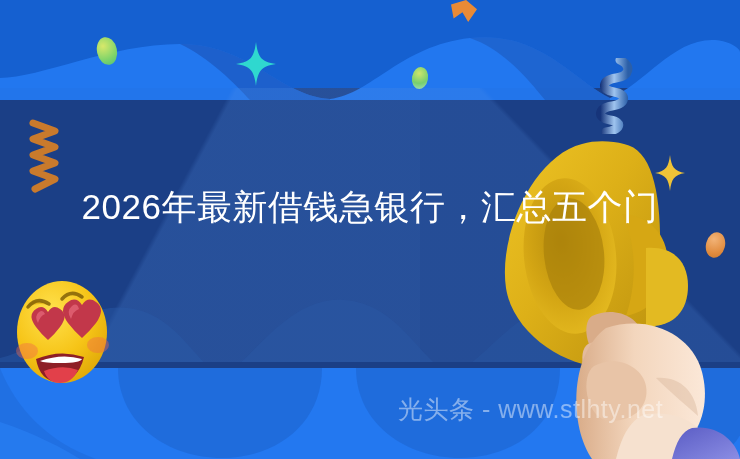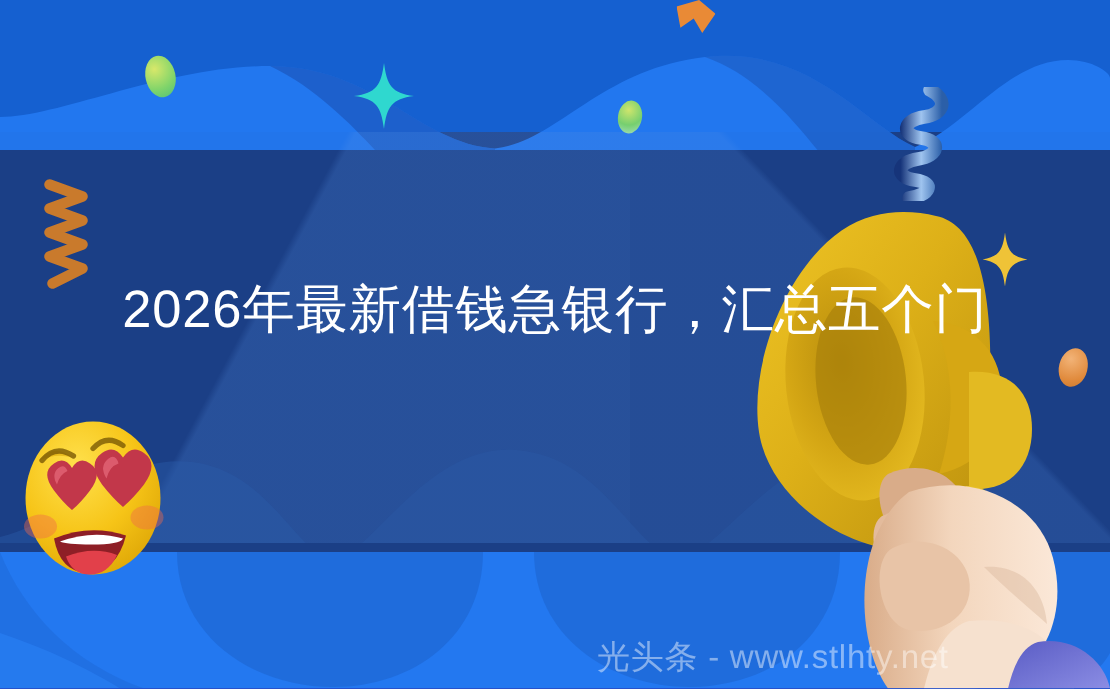--- a/index.html
+++ b/index.html
@@ -3,21 +3,21 @@
 <meta charset="utf-8">
 <style>
   * { margin:0; padding:0; box-sizing:border-box; }
   html,body { width:740px; height:459px; overflow:hidden; background:#1560d0; }
   body { font-family:"Liberation Sans","DejaVu Sans",sans-serif; }
 
   #banner {
     position:relative;
     width:740px; height:459px;
     overflow:hidden;
-    background:#6d28d9;
+    background:#a16207;
   }
 
   
   .band { position:absolute; left:0; width:740px; }
   #band-top    { top:0;   height:88px;  background:#1560d0; }
   #band-middle { top:88px; height:280px; background:#1b3f86; }
   #band-bottom { top:368px; height:91px; background:#2378f0; }
 
   
   .wave-svg { position:absolute; left:0; display:block; }
@@ -95,23 +95,23 @@
     line-height:48px;
     letter-spacing:0.5px;
     font-weight:400;
     white-space:nowrap;
   }
   #title-line-2 { letter-spacing:1px; }
 
   
   #watermark {
     position:absolute;
-    left:398px; top:424px;
+    left:398px; top:395px;
     color:rgba(255,255,255,0.46);
-    font-size:22px;
+    font-size:25px;
     line-height:28px;
     letter-spacing:0.5px;
     white-space:nowrap;
     z-index:25;
   }
 </style>
 </head>
 <body>
 
 <div id="banner">

